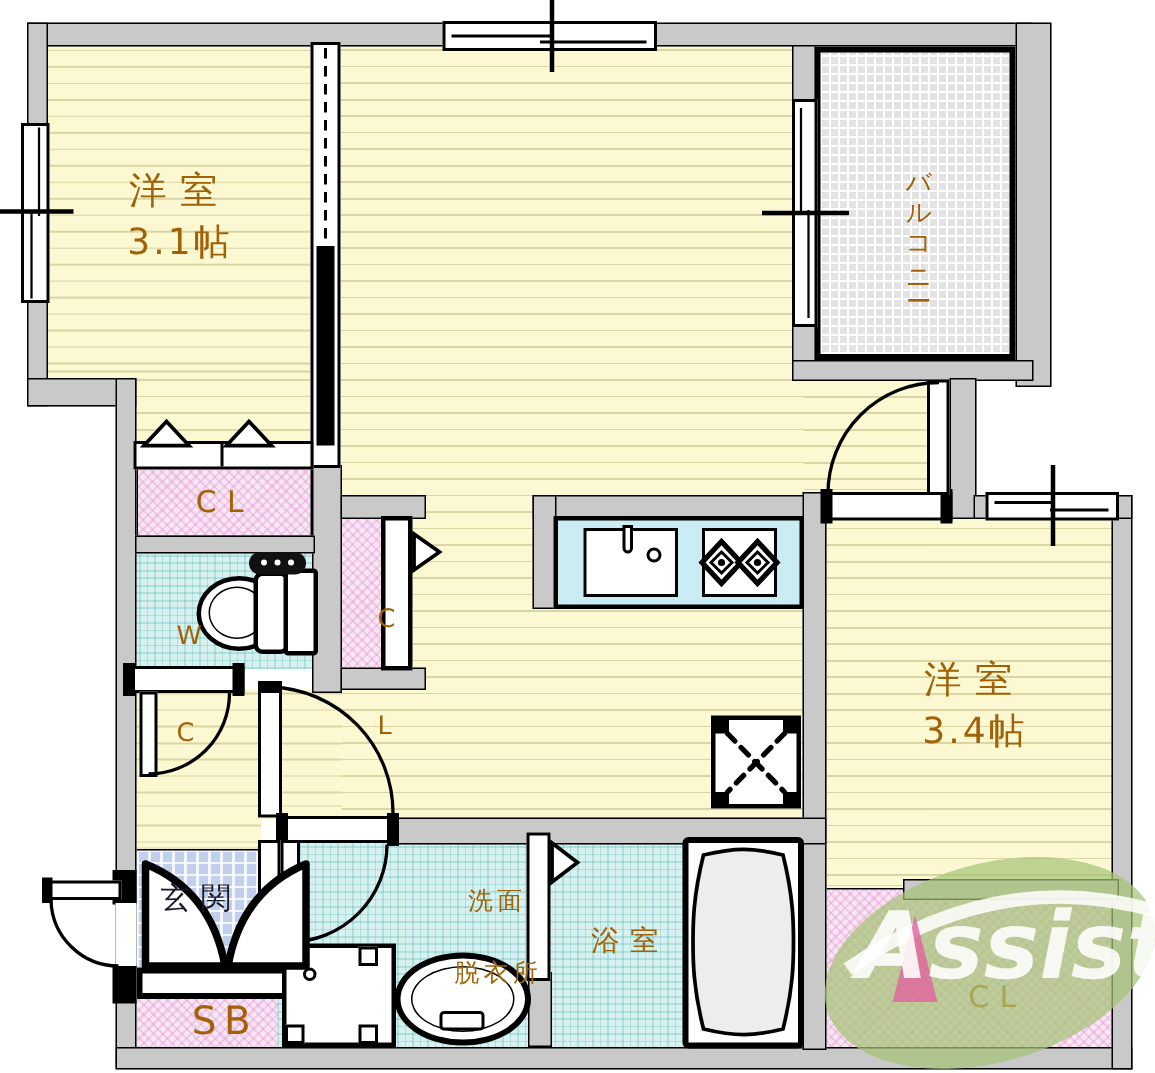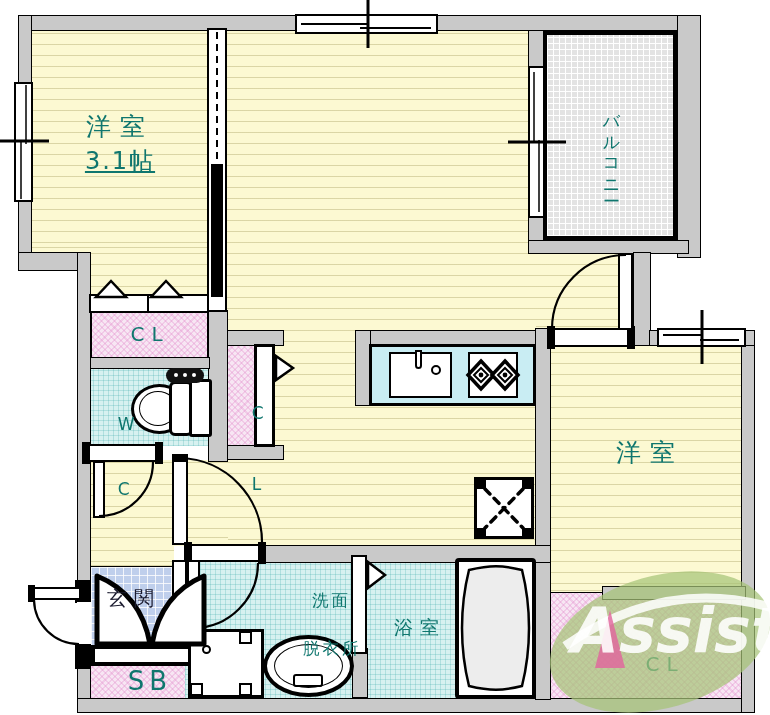--- a/index.html
+++ b/index.html
@@ -17,21 +17,21 @@
     background-image:repeating-linear-gradient(0deg, rgba(255,255,255,0.8) 0 1.5px, transparent 1.5px 8px),
                      repeating-linear-gradient(90deg, rgba(255,255,255,0.8) 0 1.5px, transparent 1.5px 8px);}
   .pinkh{background:#f7e6f3;
     background-image:repeating-linear-gradient(45deg, rgba(225,130,200,0.28) 0 1.5px, transparent 1.5px 4.5px),
                      repeating-linear-gradient(-45deg, rgba(225,130,200,0.28) 0 1.5px, transparent 1.5px 4.5px);}
   .balcg{background:#e3e3e3;
     background-image:repeating-linear-gradient(0deg, #fff 0 1px, transparent 1px 6px),
                      repeating-linear-gradient(90deg, #fff 0 1px, transparent 1px 6px);}
   .wsym{position:absolute;box-sizing:border-box;background:#fff;border:2px solid #000;}
   .cap{position:absolute;box-sizing:border-box;background:#000;}
-  .lbl{position:absolute;color:#0f766e;text-align:center;white-space:pre;line-height:1.2;}
+  .lbl{position:absolute;color:#a16207;text-align:center;white-space:pre;line-height:1.2;}
   svg.overlay{position:absolute;left:0;top:0;pointer-events:none;}
 </style>
 </head>
 <body>
 
 <div id="stage">
 
   <div class="fill yellow" style="left:30px;top:29px;width:178px;height:225px;background-position-y:-7px;"></div>
   <div class="fill yellow" style="left:89px;top:252px;width:119px;height:60px;background-position-y:-10px;"></div>
   <div class="fill yellow" style="left:220px;top:25px;width:320px;height:524px;background-position-y:-3px;"></div>
@@ -186,22 +186,23 @@
     <circle cx="176" cy="375" r="2" fill="#fff"></circle>
     <circle cx="185" cy="375" r="2" fill="#fff"></circle>
     <circle cx="194" cy="375" r="2" fill="#fff"></circle>
 
     <path d="M 469 570 C 490 565 502 565 522 570 C 529 598 529 616 529 628
              C 529 640 529 658 522 686 C 502 691 490 691 469 686
              C 462 658 462 640 462 628 C 462 616 462 598 469 570 Z" fill="#ededed" stroke="#000" stroke-width="2.5"></path>
   </svg>
 
   <div class="lbl" style="left:45px;top:112px;width:150px;font-size:25px;letter-spacing:9px;">洋室</div>
-  <div class="lbl" style="left:45px;top:147px;width:150px;font-size:24px;letter-spacing:2px;text-decoration:underline;">3.1帖</div>
+  <div class="lbl" style="left:45px;top:147px;width:150px;font-size:24px;letter-spacing:2px;">3.1帖</div>
   <div class="lbl" style="left:575px;top:438px;width:150px;font-size:25px;letter-spacing:9px;">洋室</div>
+  <div class="lbl" style="left:575px;top:473px;width:150px;font-size:24px;letter-spacing:2px;">3.4帖</div>
   <div class="lbl" style="left:596px;top:78px;width:26px;height:140px;font-size:17px;writing-mode:vertical-rl;letter-spacing:3px;">バルコニー</div>
   <div class="lbl" style="left:110px;top:322px;width:80px;font-size:20px;letter-spacing:7px;">CL</div>
   <div class="lbl" style="left:230px;top:360px;width:24px;font-size:17px;line-height:2.1;">
     <span>C</span><br>
     <span>L</span>
   </div>
   <div class="lbl" style="left:96px;top:376px;width:26px;font-size:17px;line-height:1.9;">
     <span>W</span><br>
     <span>C</span>
   </div>

